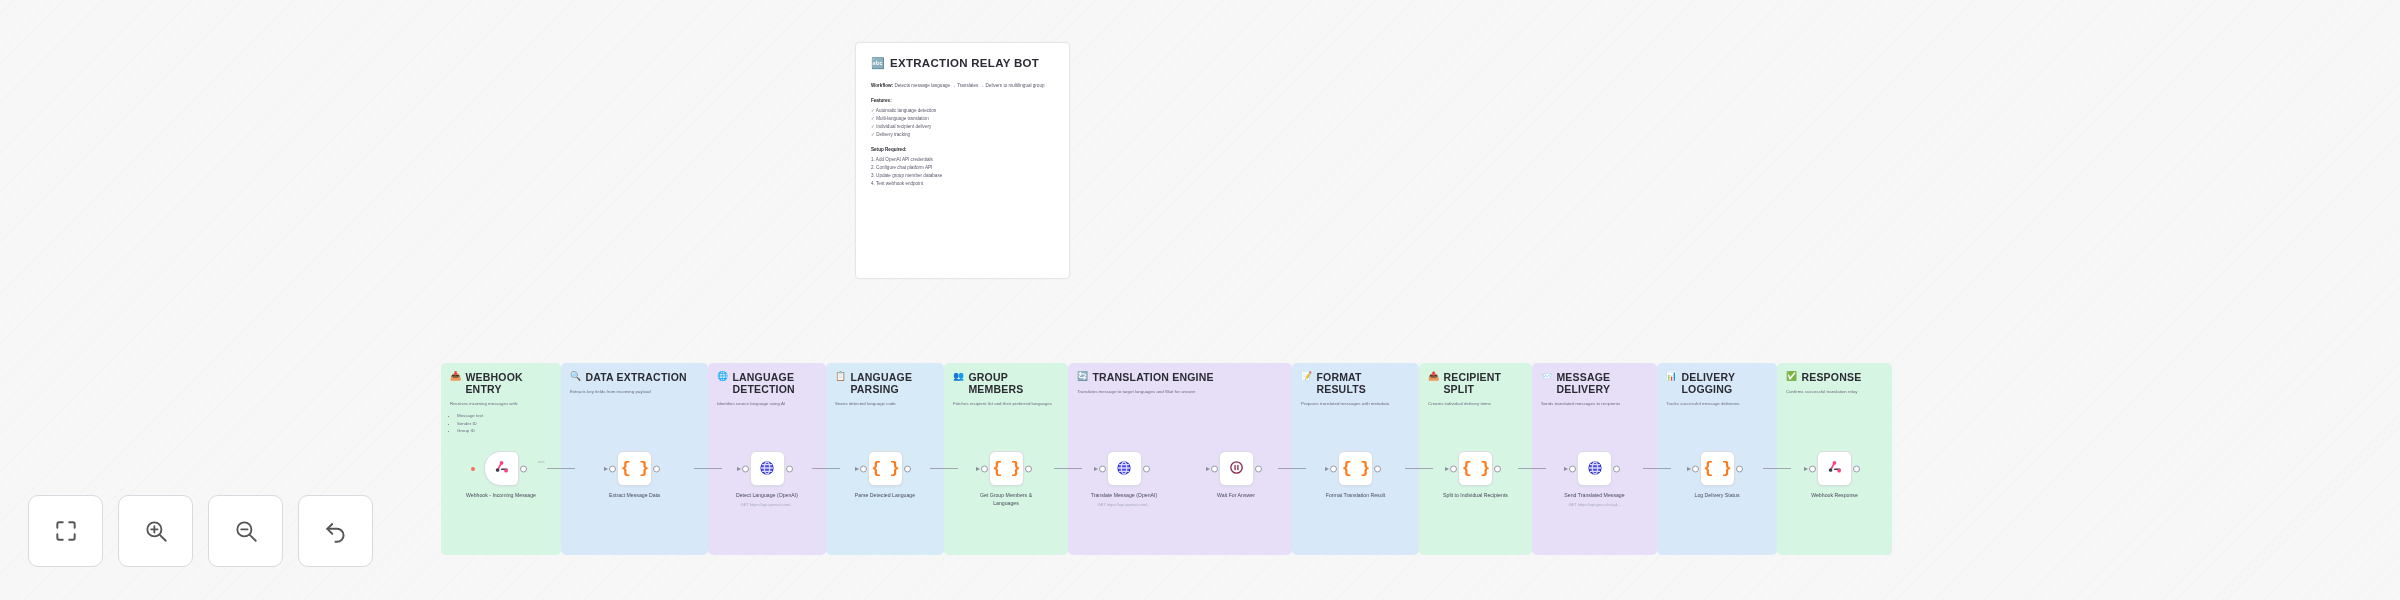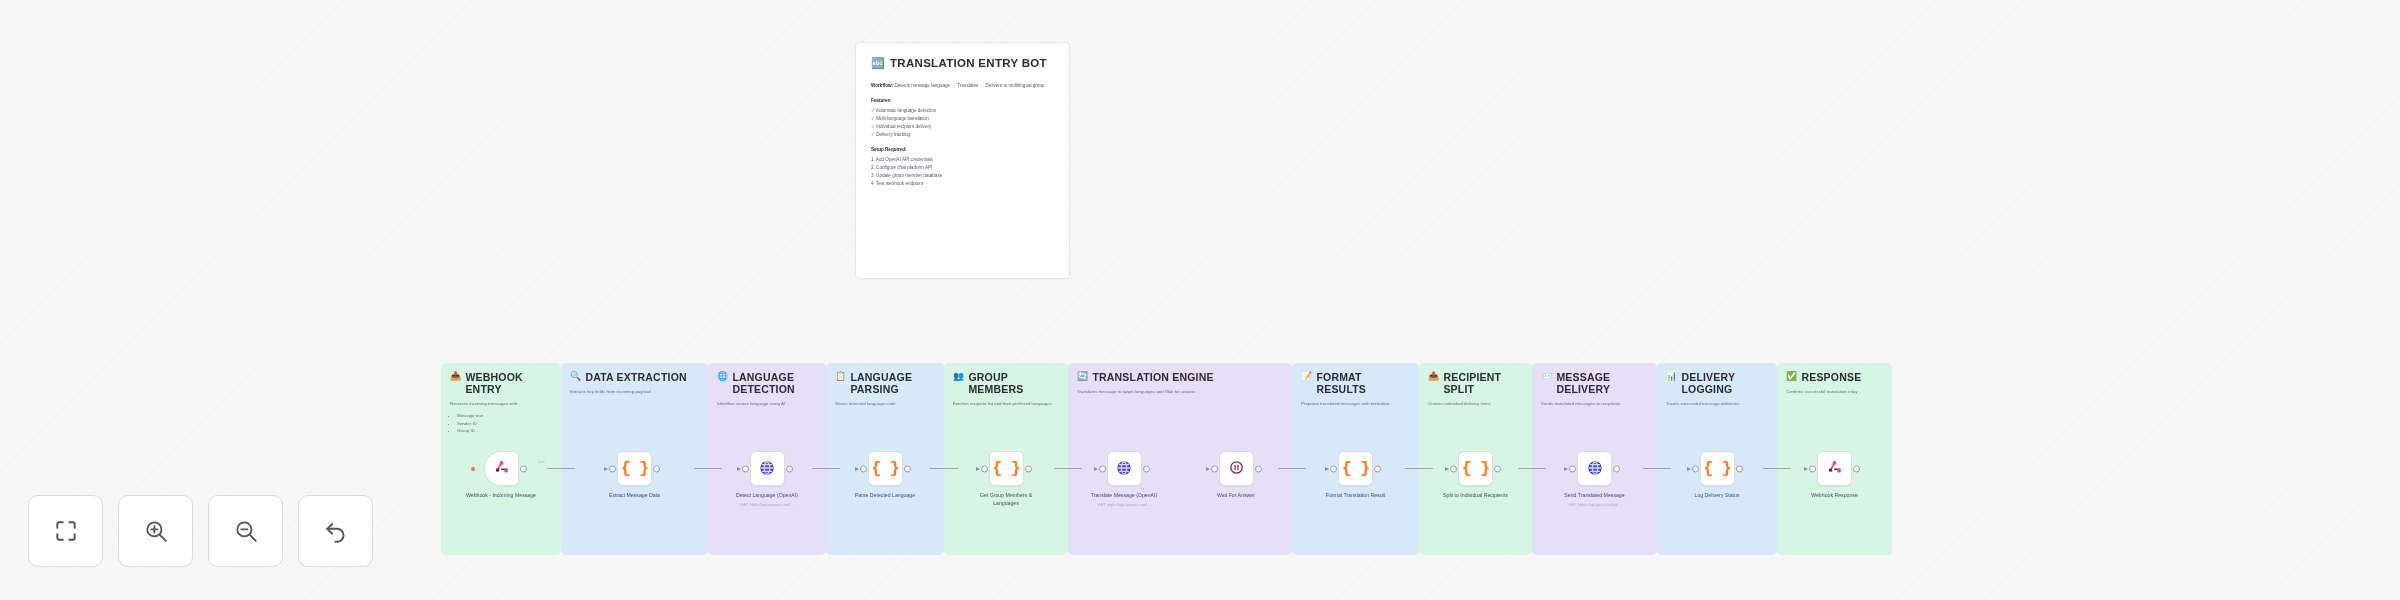--- a/index.html
+++ b/index.html
@@ -181,21 +181,21 @@
   .tbtn svg { display: block; }
 </style>
 </head>
 <body>
 
 <div id="canvas">
 
   <div id="note">
     <div class="note-title">
       <span class="emoji">🔤</span>
-      <span>TRANSLATION ENTRY BOT</span>
+      <span>EXTRACTION RELAY BOT</span>
     </div>
     <div class="nbody">
       <div>
         <b>Workflow:</b><span> Detects message language → Translates → Delivers to multilingual group</span>
       </div>
       <div class="nsec">
         <span class="nhead">Features:</span>
         <ul class="nlist">
           <li>✓ Automatic language detection</li>
           <li>✓ Multi-language translation</li>

